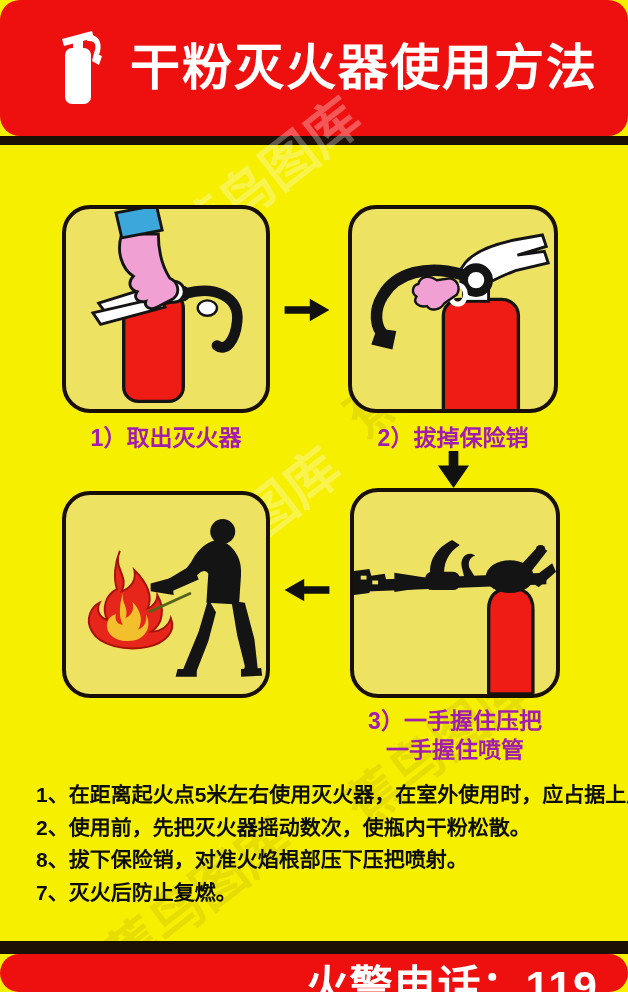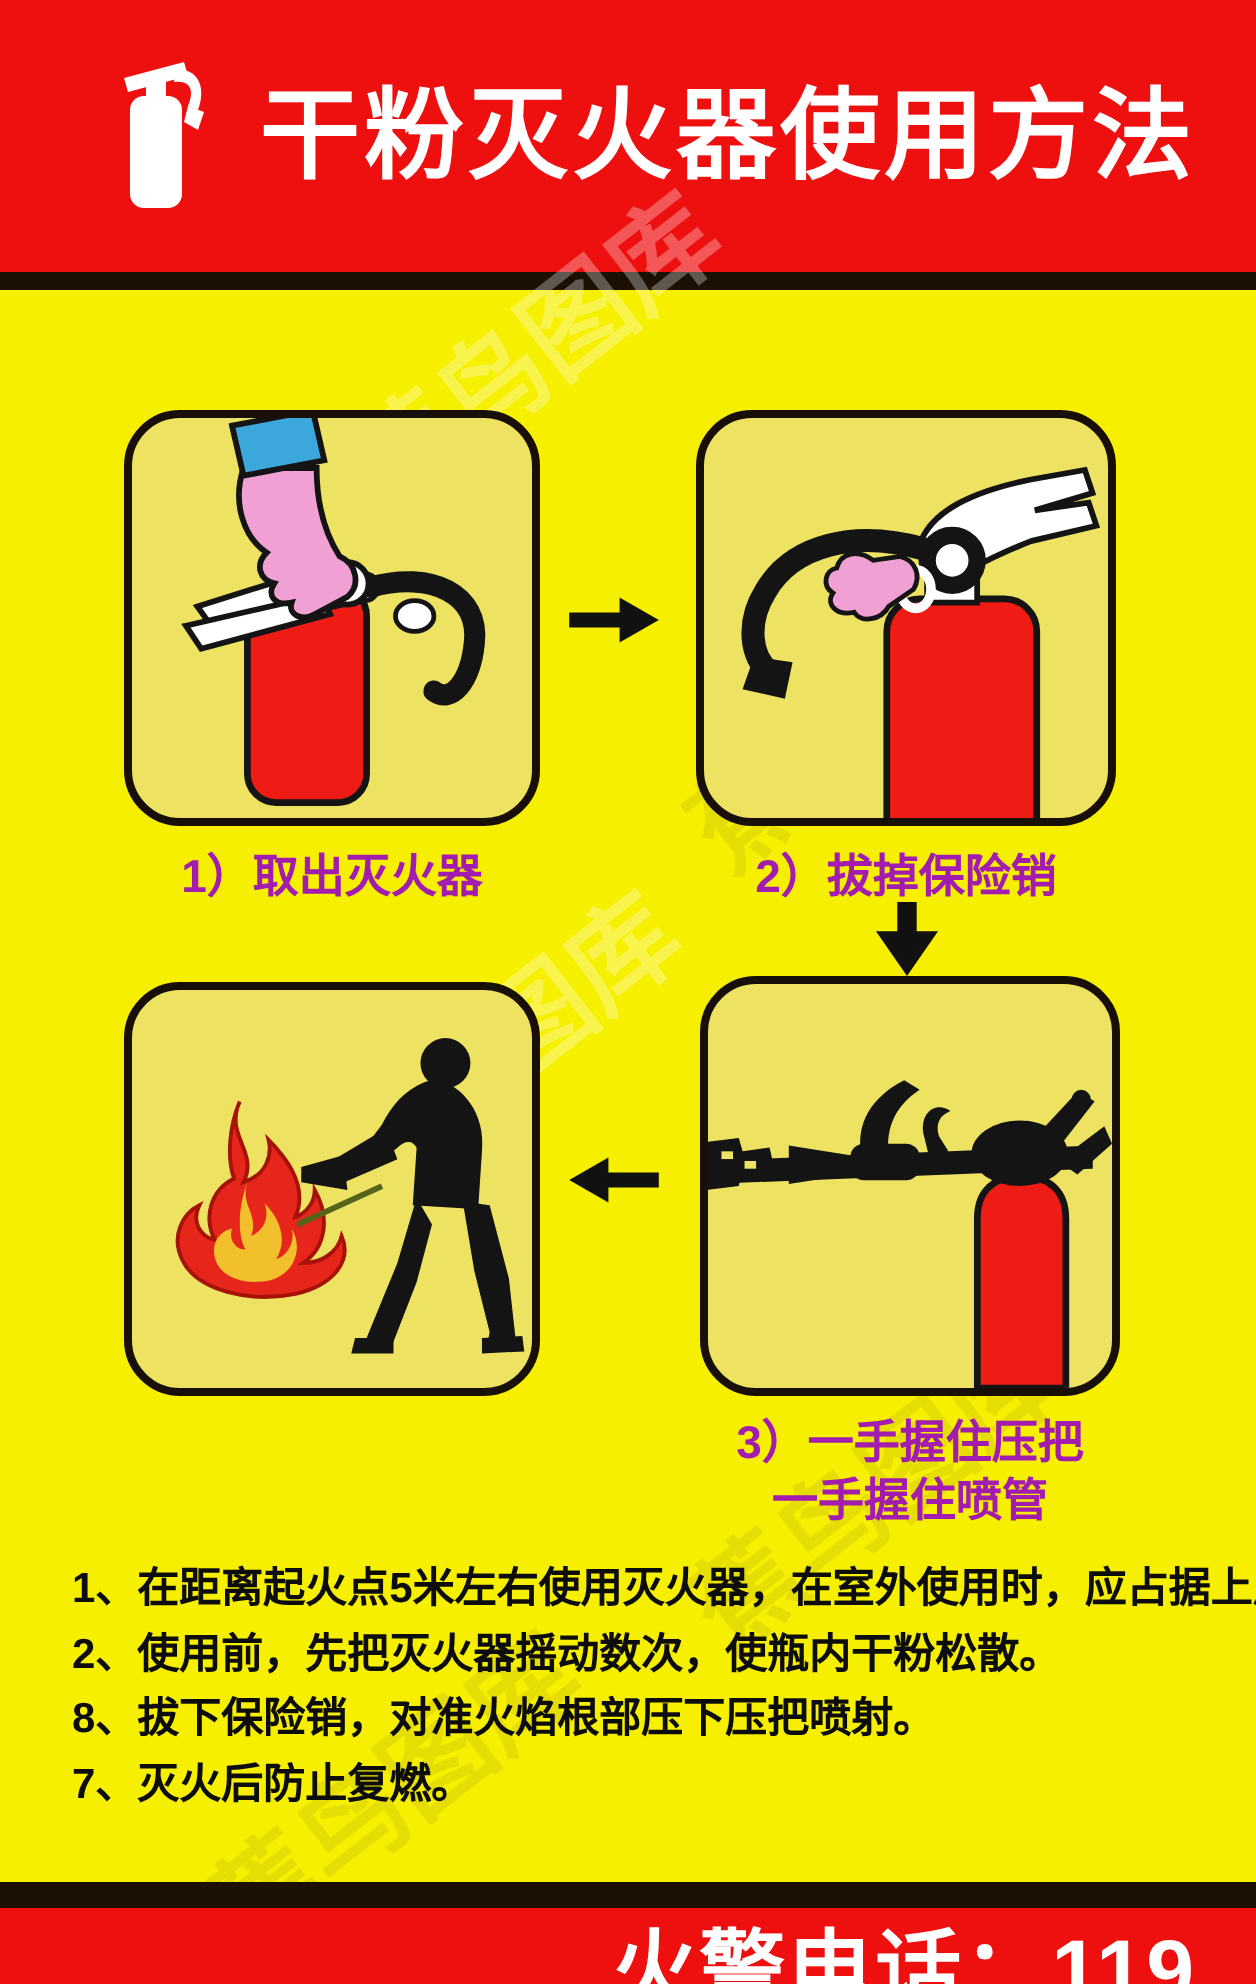--- a/index.html
+++ b/index.html
@@ -3,21 +3,21 @@
 <meta charset="utf-8">
 <style>
   html,body{margin:0;padding:0;background:#555;}
   .poster{
     position:relative; width:628px; height:992px; overflow:hidden;
     background:#f7ef00;
     font-family:"Liberation Sans","DejaVu Sans",sans-serif;
     color:#111;
   }
   
-  .band-red{position:absolute;left:0;width:628px;background:#ee0f0f;}
+  .band-red{position:absolute;left:0;width:628px;background:#ee0f0f;border-radius:20px;}
   .band-header{top:0;height:136px;display:flex;align-items:center;}
   .band-footer{top:954px;height:38px;}
   .strip{position:absolute;left:0;width:628px;background:#1c0f04;}
   .strip-top{top:136px;height:9px;}
   .strip-bottom{top:941px;height:13px;}
   .header-icon{margin-left:58px;width:46px;height:82px;flex:0 0 auto;}
   .poster-title{
     margin:0 0 0 26px;font-size:50px;font-weight:bold;color:#fff;
     letter-spacing:2px;white-space:nowrap;line-height:1;
   }

